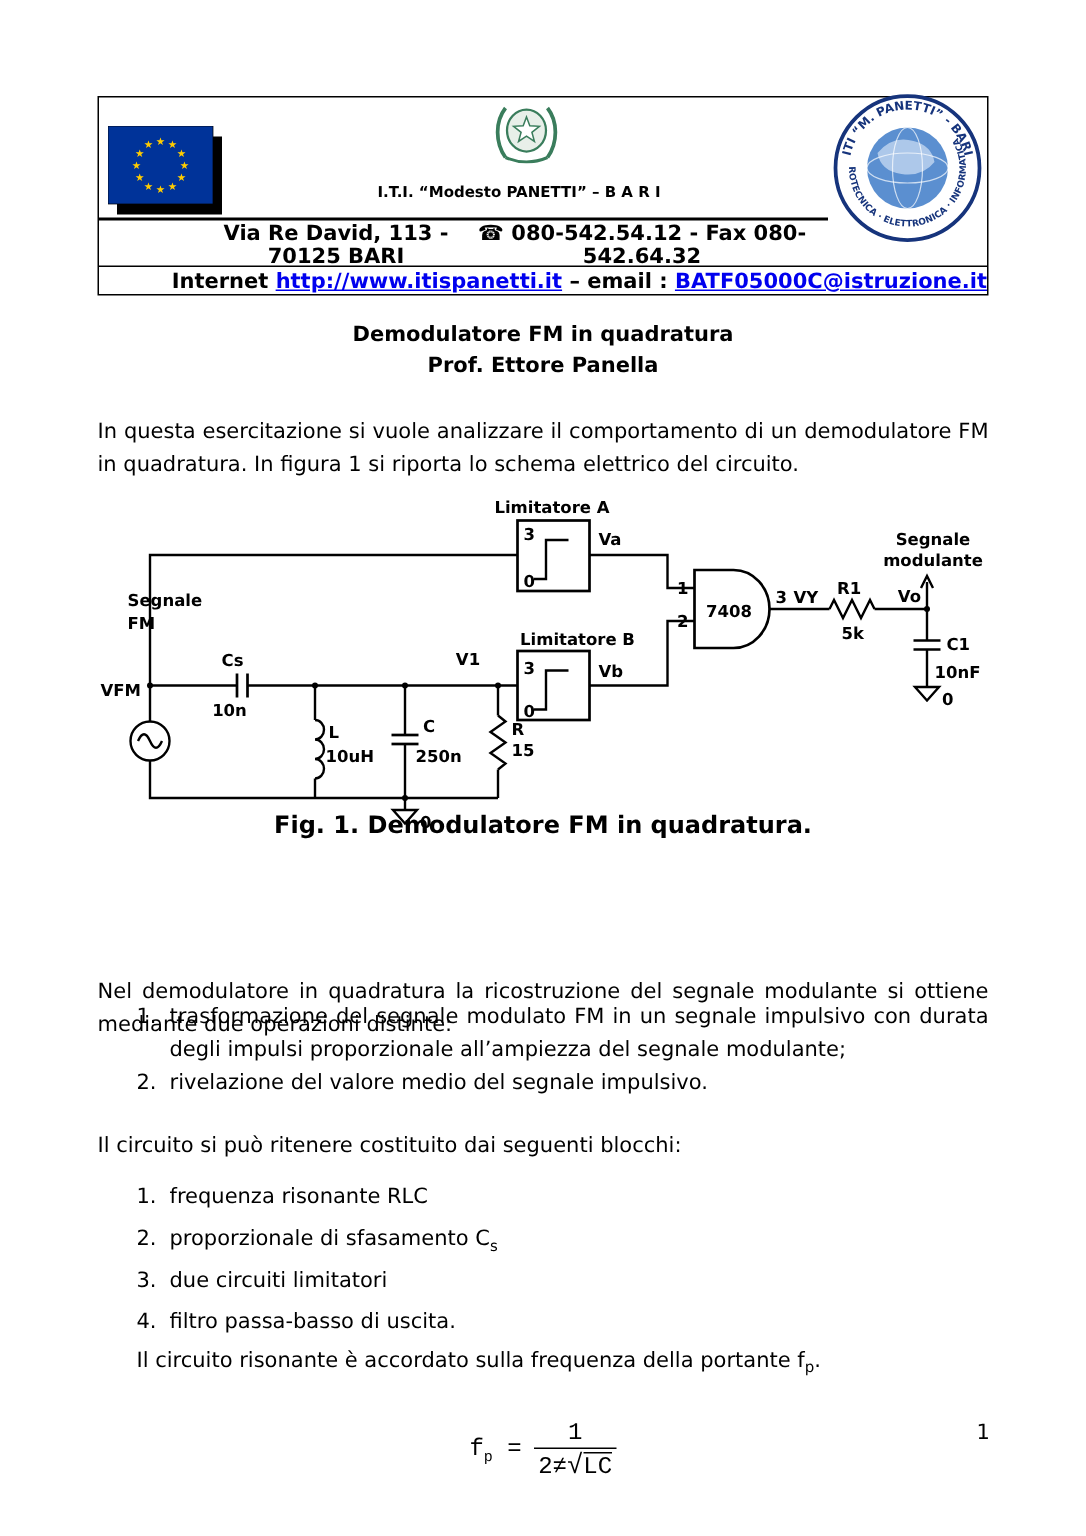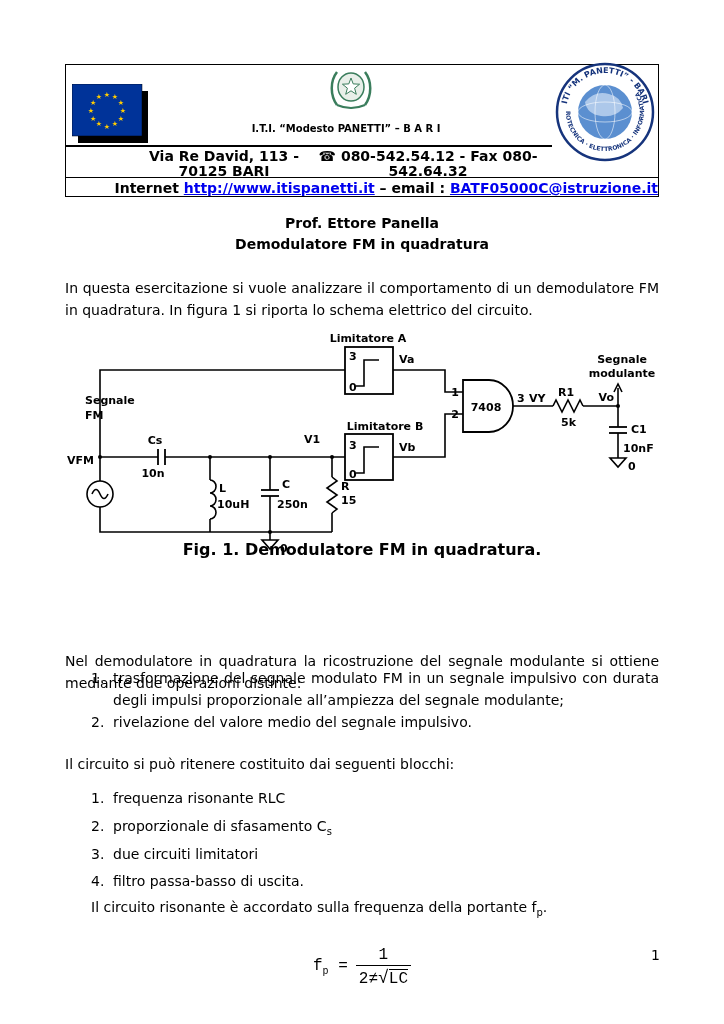--- a/index.html
+++ b/index.html
@@ -135,22 +135,22 @@
 
     <div class="internet-row">
       <span>Internet</span>
       <a href="#">http://www.itispanetti.it</a>
       <span>– email :</span>
       <a href="#">BATF05000C@istruzione.it</a>
     </div>
   </div>
 
   <div class="abs doc-title">
+    <div>Demodulatore FM in quadratura</div>
     <div>Prof. Ettore Panella</div>
-    <div>Demodulatore FM in quadratura</div>
   </div>
 
   <div class="abs para p1">In questa esercitazione si vuole analizzare il comportamento di un demodulatore FM in quadratura. In figura 1 si riporta lo schema elettrico del circuito.</div>
 
   <div class="abs figure-wrap">
     <svg class="circuit" width="594" height="228" viewBox="0 0 594 228">
       <g stroke="#000" stroke-width="1.6" fill="none">
 
         <polyline points="35,151 35,40 280,40"></polyline>
 

